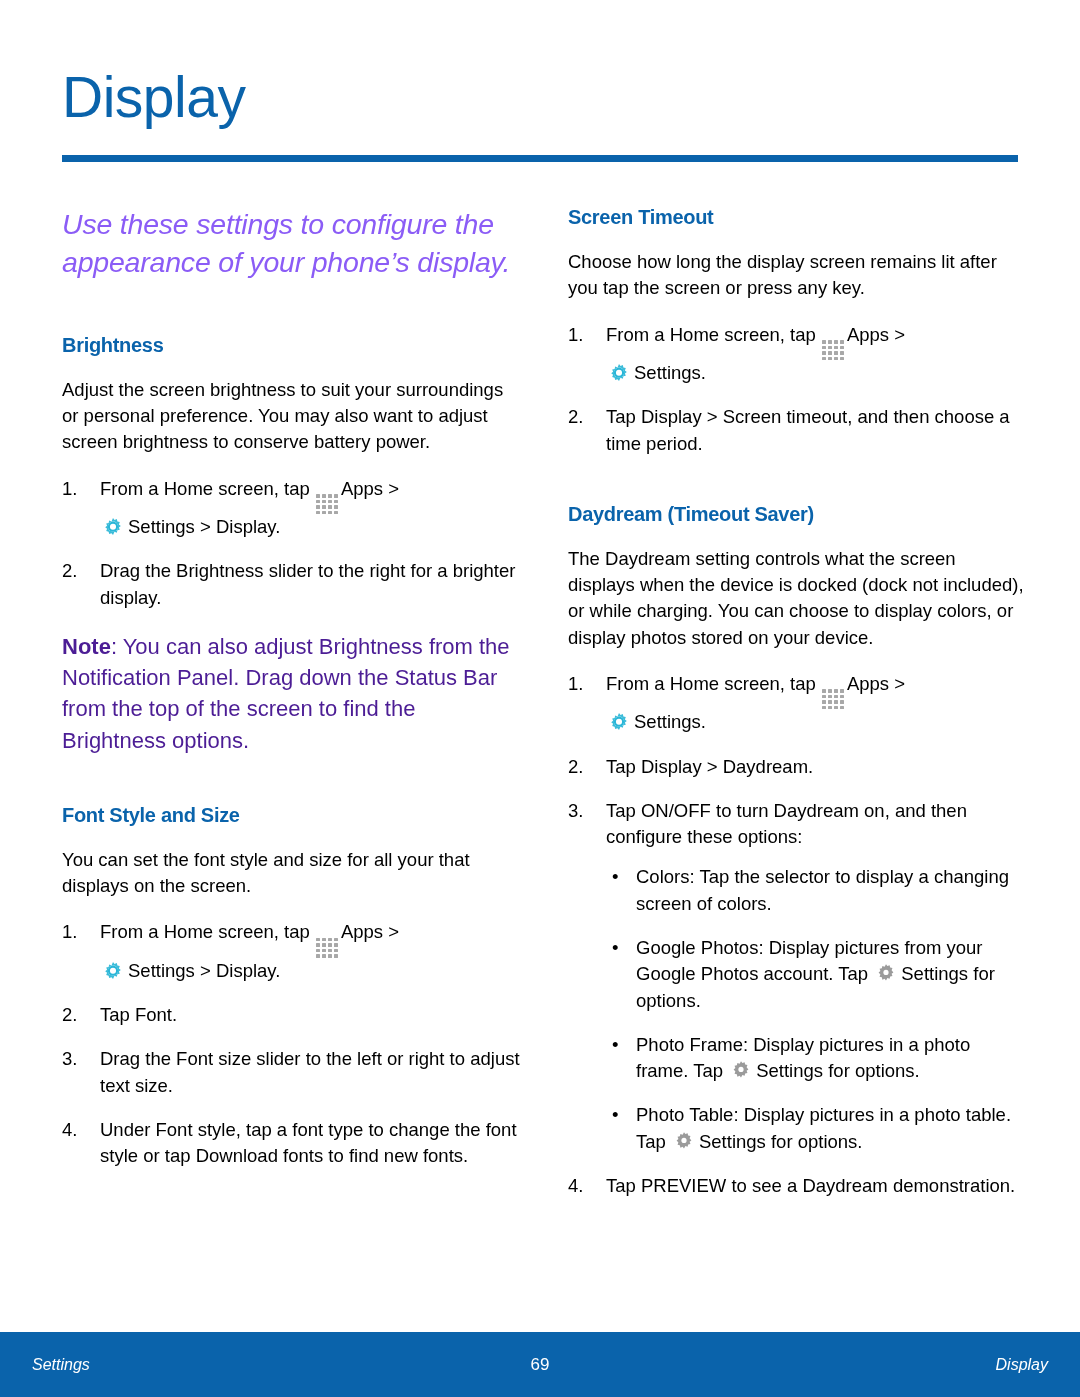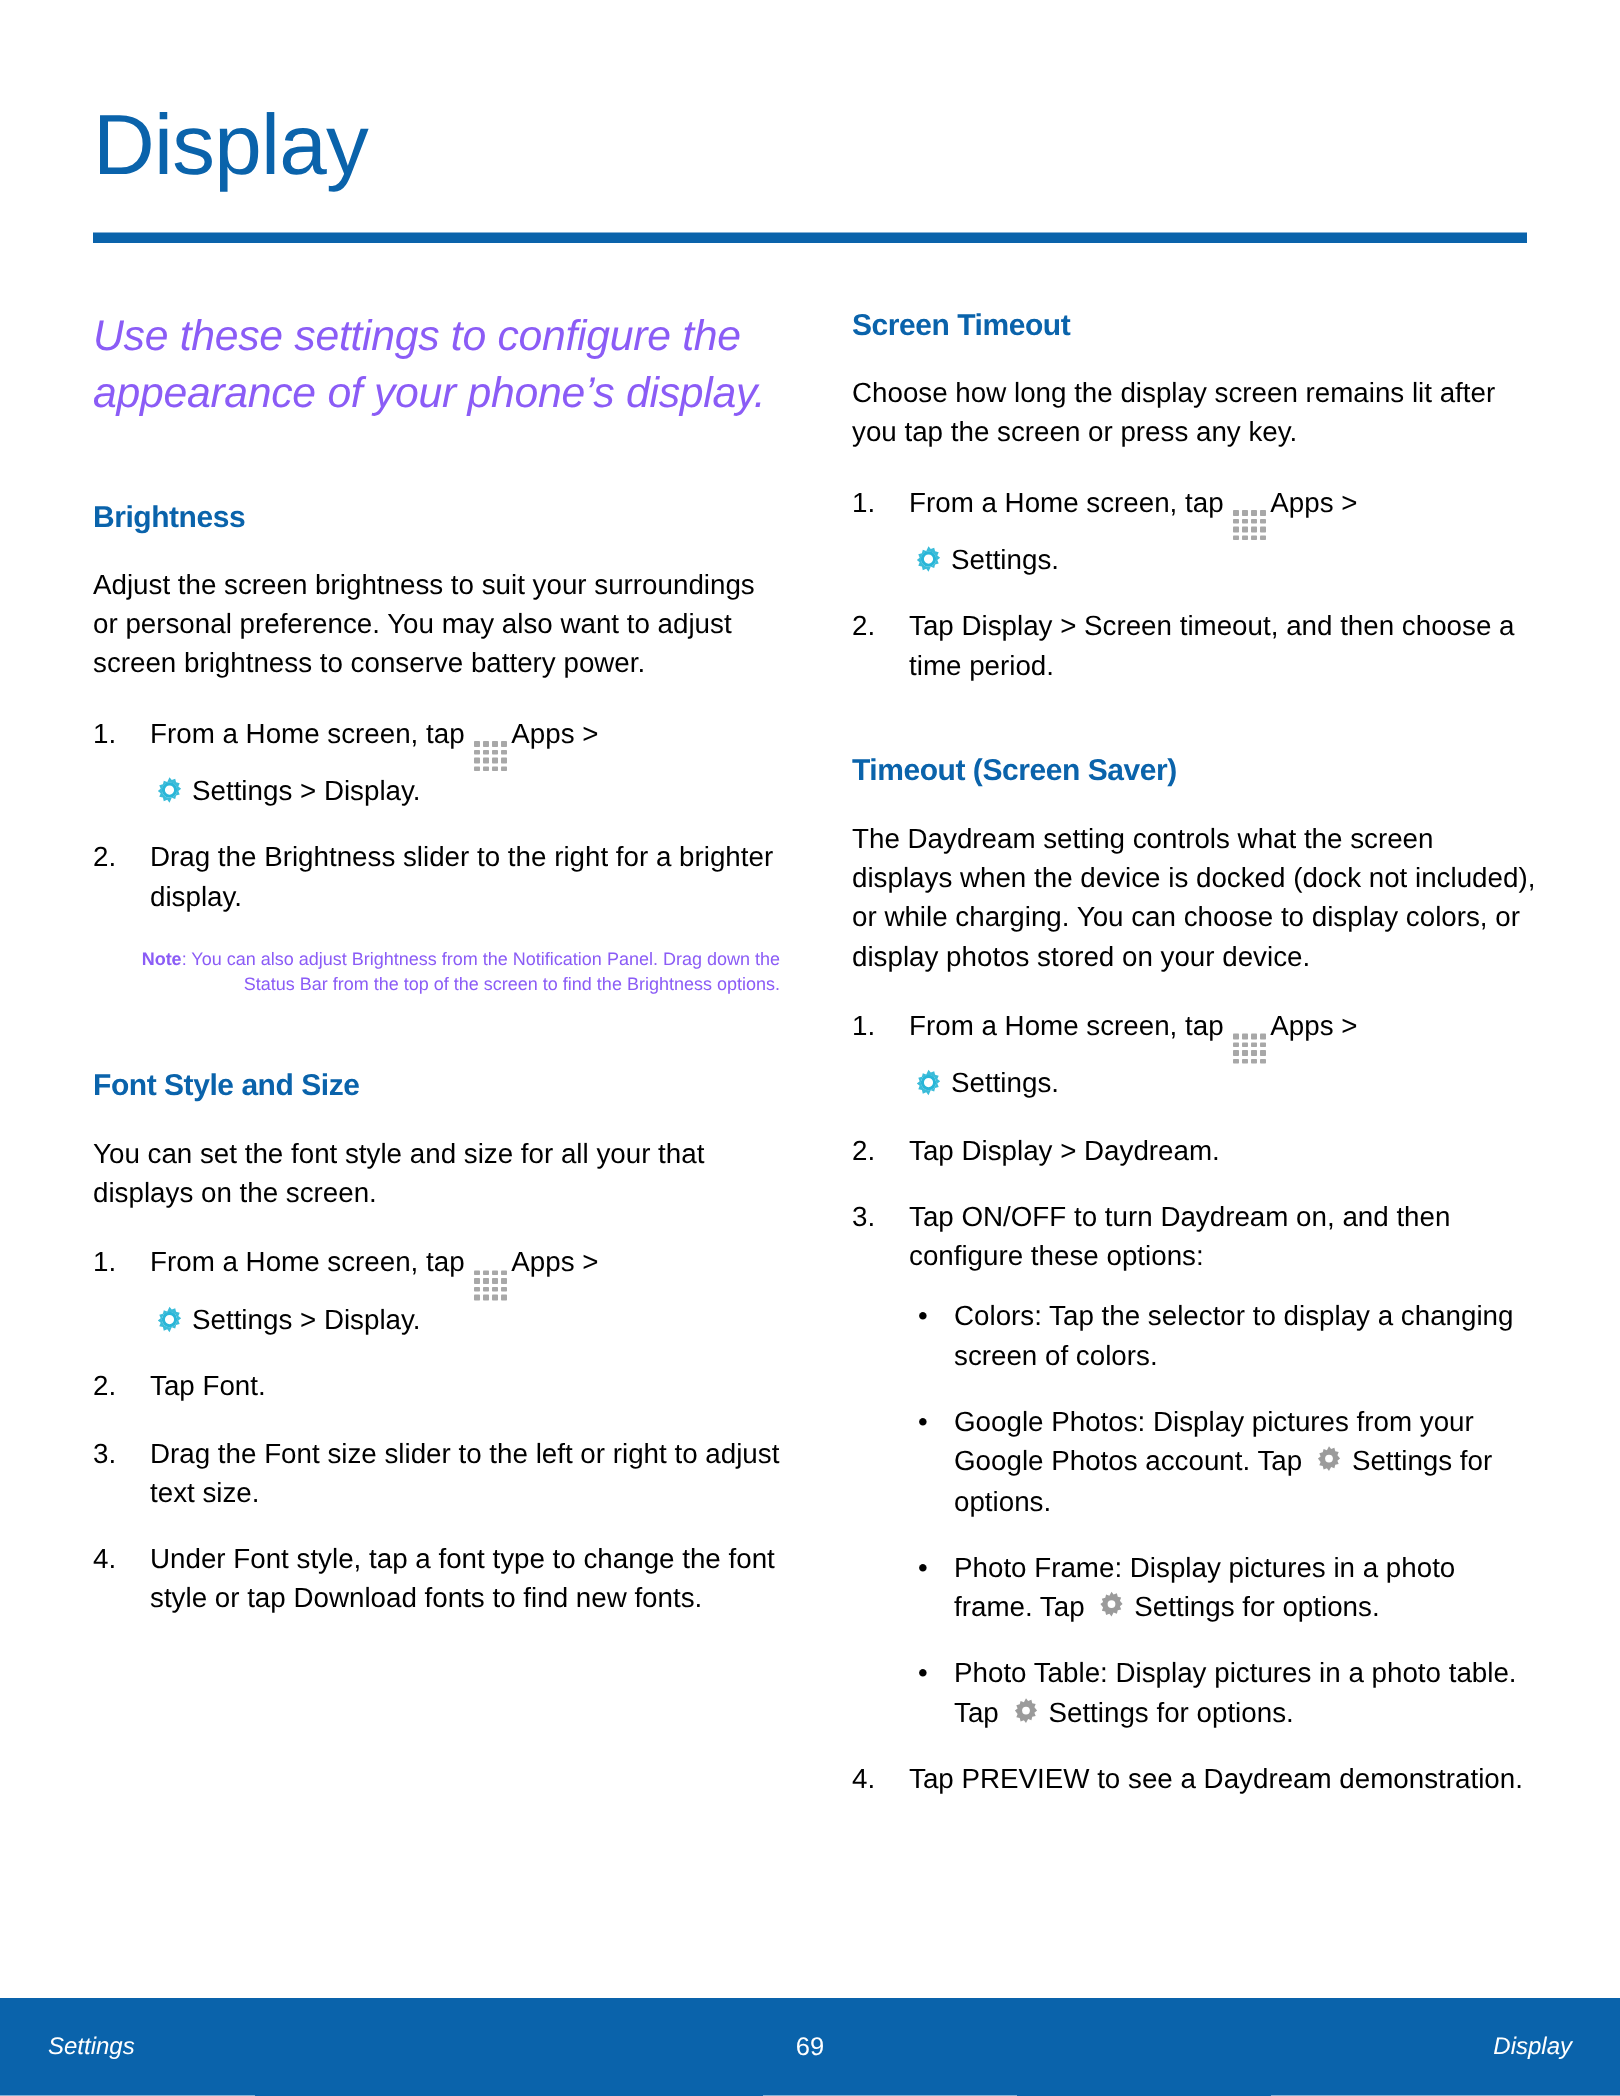--- a/index.html
+++ b/index.html
@@ -72,25 +72,24 @@
   .section.tight-top { margin-top: 0; }
 
   p.body {
     font-size: 18.5px;
     line-height: 1.42;
     margin: 0 0 20px 0;
     color: #000000;
   }
 
   p.note {
-    font-size: 12px;
+    font-size: 22px;
     line-height: 1.42;
     margin: 0 0 20px 0;
-    color: #8b5cf6;
-    text-align: right;
+    color: #4c1d95;
   }
   p.note b { font-weight: 700; }
 
   
   ol.steps {
     list-style: none;
     margin: 0;
     padding: 0;
   }
   ol.steps > li {
@@ -298,21 +297,21 @@
             <path fill="#3bbcd9" d="M12 1.6l1.5 1.9 2.3-.9.6 2.4 2.4.6-.9 2.3 1.9 1.5-1.9 1.5.9 2.3-2.4.6-.6 2.4-2.3-.9L12 18.6l-1.5-1.9-2.3.9-.6-2.4-2.4-.6.9-2.3L4.2 10.8l1.9-1.5-.9-2.3 2.4-.6.6-2.4 2.3.9z" transform="translate(0,1.5)"></path>
             <circle cx="12" cy="11.7" r="5.1" fill="#ffffff"></circle>
             <circle cx="12" cy="11.7" r="4.1" fill="none" stroke="#29b6d8" stroke-width="2.1"></circle>
           </svg><b>Settings</b><span>.</span>
       </li>
       <li>
         <span class="num">2.</span><span>Tap </span><b>Display &gt; Screen timeout</b><span>, and then choose a time period.</span>
       </li>
     </ol>
 
-    <h2 class="section" style="margin-top:46px;">Timeout (Screen Saver)</h2>
+    <h2 class="section" style="margin-top:46px;">Daydream (Timeout Saver)</h2>
     <p class="body">The Daydream setting controls what the screen displays when the device is docked (dock not included), or while charging. You can choose to display colors, or display photos stored on your device.</p>
 
     <ol class="steps">
       <li>
         <span class="num">1.</span><span>From a Home screen, tap </span><span class="apps-grid icon-inline">
             <i></i>
             <i></i>
             <i></i>
             <i></i>
             <i></i>

